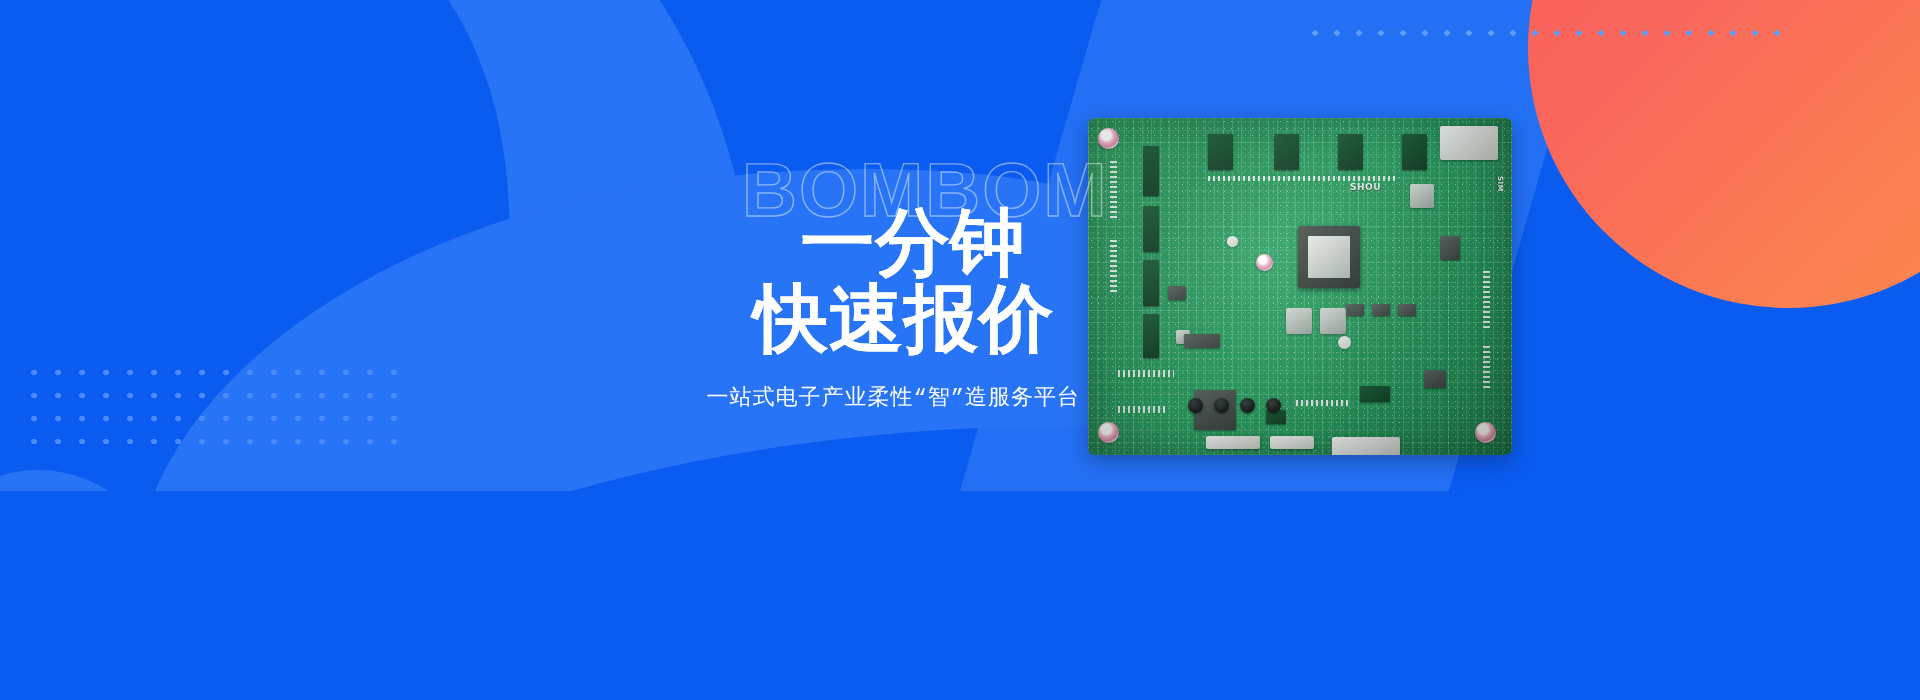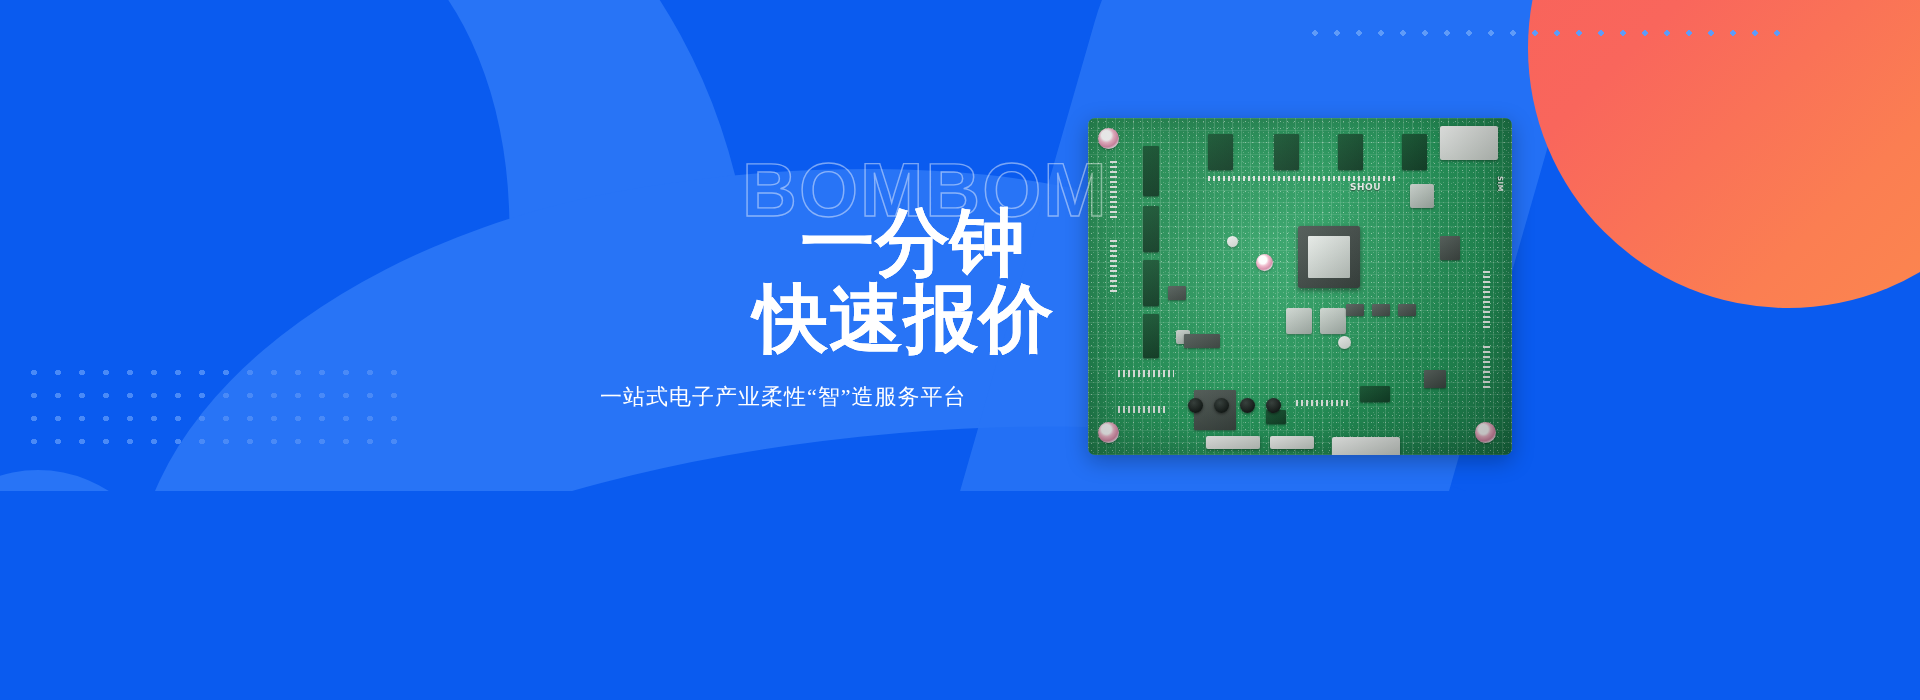--- a/index.html
+++ b/index.html
@@ -174,26 +174,26 @@
     letter-spacing:5px;
     text-indent:5px;
     white-space:nowrap;
   }
 
   .subtitle{
     position:absolute;
     left:600px;
     top:382px;
     width:480px;
-    text-align:left;
+    text-align:right;
     color:#ffffff;
     font-size:22px;
     letter-spacing:1px;
     white-space:nowrap;
-    font-family:Liberation Serif, serif;
+    font-family:Liberation Mono, monospace;
   }
 
   
   .board-wrap{
     position:absolute;
     left:1088px;
     top:118px;
     width:424px;
     height:337px;
   }

